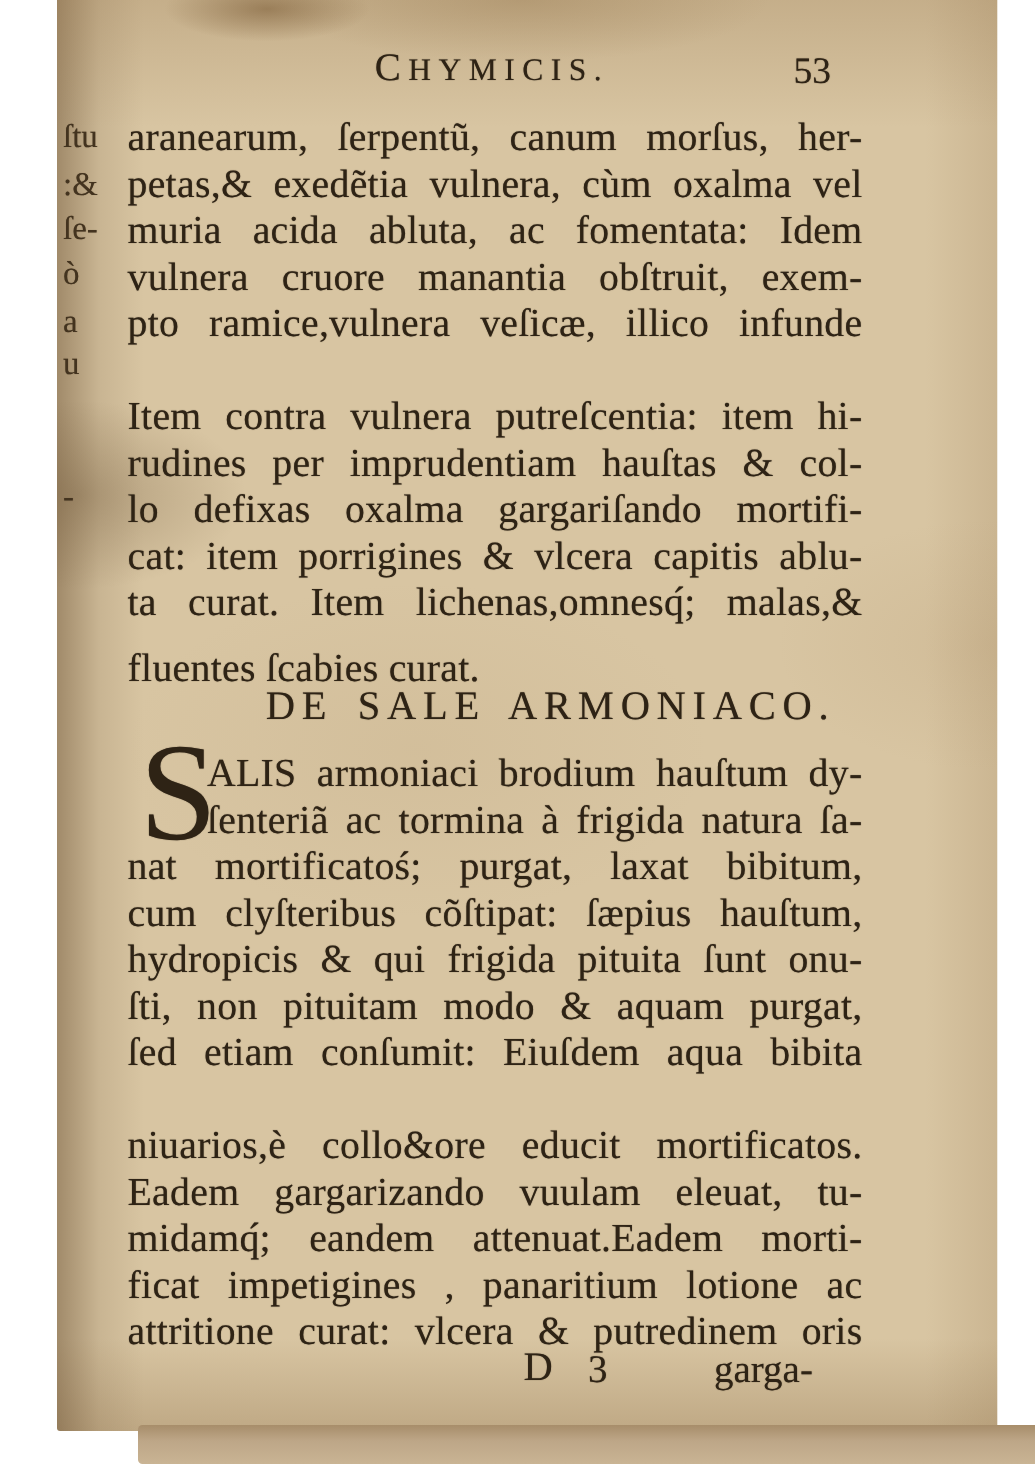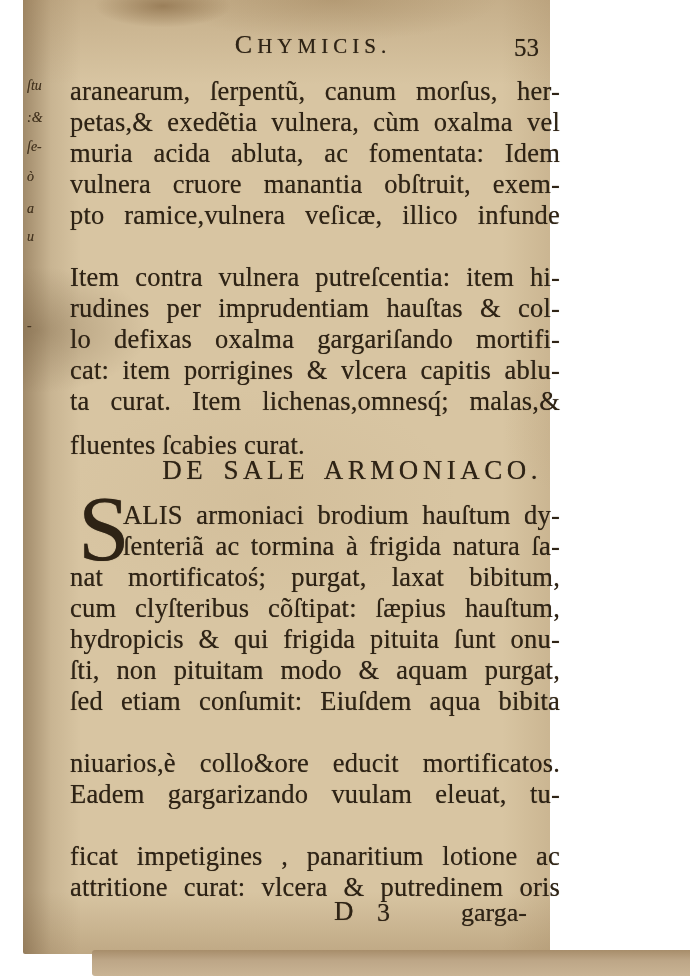--- a/index.html
+++ b/index.html
@@ -3,21 +3,21 @@
 <meta charset="utf-8">
 <style>
   html,body { margin:0; padding:0; background:#ffffff; }
   #canvas {
     position:relative; width:690px; height:976px; overflow:hidden;
     background:#ffffff;
     font-family:"Liberation Serif","DejaVu Serif",serif;
   }
   
   #page {
-    position:absolute; left:23px; top:0; width:527px; height:954px;
+    position:absolute; left:38px; top:0; width:627px; height:954px;
     background-image:
       radial-gradient(95px 30px at 140px 6px,  rgba(118,86,48,0.55), rgba(118,86,48,0) 72%),
       radial-gradient(220px 55px at 310px 0px, rgba(140,108,66,0.30), rgba(140,108,66,0) 75%),
       radial-gradient(160px 90px at 14px 330px, rgba(104,80,50,0.35), rgba(104,80,50,0) 70%),
       radial-gradient(200px 120px at 620px 430px, rgba(170,140,100,0.16), rgba(170,140,100,0) 70%),
       radial-gradient(260px 150px at 240px 500px, rgba(172,144,104,0.12), rgba(172,144,104,0) 75%),
       linear-gradient(180deg, rgba(148,116,76,0.28), rgba(148,116,76,0) 85px),
       linear-gradient(90deg,  rgba(106,80,50,0.50), rgba(106,80,50,0.14) 28px, rgba(106,80,50,0) 58px),
       linear-gradient(270deg, rgba(150,120,80,0.20), rgba(150,120,80,0) 48px),
       linear-gradient(0deg,   rgba(138,108,70,0.32), rgba(138,108,70,0) 62px);
@@ -53,21 +53,21 @@
   .drop-cap {
     position:absolute; left:55px; top:497px;
     font-size:93px; line-height:64px;
   }
   .sig-mark   { position:absolute; left:311px; top:896px; font-size:27px; }
   .sig-num    { position:absolute; left:354px; top:898px; font-size:26px; }
   .catchword  { position:absolute; left:438px; top:898px; font-size:26px; }
   
   .frag {
     position:absolute; left:4px; width:26px; overflow:hidden;
-    font-style:italic; font-size:14px; color:#43331f; white-space:nowrap;
+    font-size:22px; color:#43331f; white-space:nowrap;
     text-shadow:0 0 0.5px rgba(67,51,31,0.6);
   }
 </style>
 </head>
 <body>
 
 <div id="canvas">
   <div id="page">
 
     <div class="running-title ink">CHYMICIS.</div>
@@ -98,20 +98,21 @@
     <div class="drop-cap ink">S</div>
     <div class="line ink indent" style="top:500px">ALIS armoniaci brodium hauſtum dy-</div>
     <div class="line ink indent" style="top:531px">ſenteriã ac tormina à frigida natura ſa-</div>
     <div class="line ink" style="top:562px">nat mortificatoś; purgat, laxat bibitum,</div>
     <div class="line ink" style="top:593px">cum clyſteribus cõſtipat: ſæpius hauſtum,</div>
     <div class="line ink" style="top:624px">hydropicis &amp; qui frigida pituita ſunt onu-</div>
     <div class="line ink" style="top:655px">ſti, non pituitam modo &amp; aquam purgat,</div>
     <div class="line ink" style="top:686px">ſed etiam conſumit: Eiuſdem aqua bibita</div>
     <div class="line ink" style="top:748px">niuarios,è collo&amp;ore educit mortificatos.</div>
     <div class="line ink" style="top:779px">Eadem gargarizando vuulam eleuat, tu-</div>
+    <div class="line ink" style="top:810px">midamq́; eandem attenuat.Eadem morti-</div>
     <div class="line ink" style="top:841px">ficat impetigines , panaritium lotione ac</div>
     <div class="line ink" style="top:872px">attritione curat: vlcera &amp; putredinem oris</div>
 
     <div class="sig-mark ink">D</div>
     <div class="sig-num ink">3</div>
     <div class="catchword ink">garga-</div>
   </div>
 
   <div id="under-strip"></div>
 </div>

